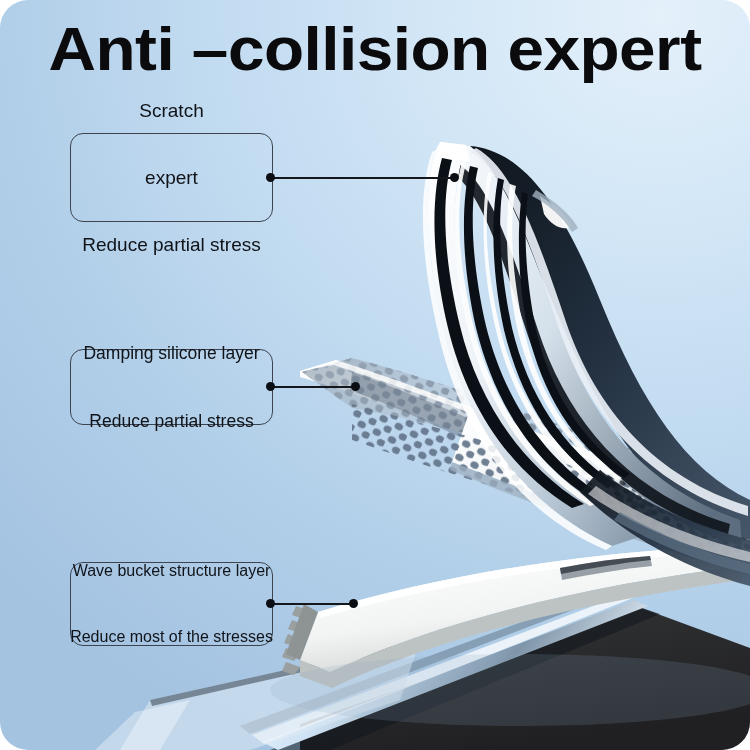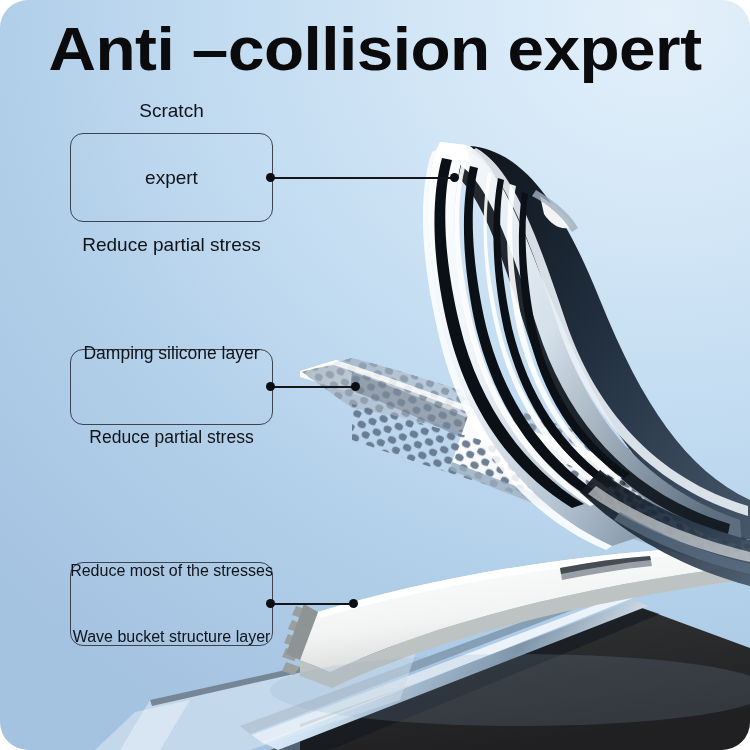--- a/index.html
+++ b/index.html
@@ -37,21 +37,21 @@
     align-items:center;justify-content:center;
     color:#101318;
     text-align:center;
     padding:4px 8px;
     gap:44px;
   }
   .callout .ln{display:block;white-space:nowrap;}
   #cal1{left:70px;top:133px;width:203px;height:89px;}
   #cal1 .ln{font-size:19px;line-height:23px;}
   #cal2{left:70px;top:349px;width:203px;height:76px;}
-  #cal2 .ln{font-size:17.5px;line-height:24px;margin-top:16px;}
+  #cal2 .ln{font-size:17.5px;line-height:24px;}
   #cal3{left:70px;top:562px;width:203px;height:84px;}
   #cal3 .ln{font-size:16px;line-height:22px;}
   
   .conn{position:absolute;height:2px;background:#13171c;}
   .dot{position:absolute;width:9px;height:9px;border-radius:50%;background:#0b0e12;}
   #conn1{left:272px;top:177px;width:183px;}
   #d1a{left:266px;top:173px;} #d1b{left:450px;top:173px;}
   #conn2{left:272px;top:386px;width:84px;}
   #d2a{left:266px;top:382px;} #d2b{left:351px;top:382px;}
   #conn3{left:272px;top:603px;width:82px;}
@@ -239,20 +239,20 @@
 
   <div class="callout" id="cal2">
     <span class="ln">Damping silicone layer</span>
     <span class="ln">Reduce partial stress</span>
   </div>
   <div class="conn" id="conn2"></div>
   <div class="dot" id="d2a"></div>
   <div class="dot" id="d2b"></div>
 
   <div class="callout" id="cal3">
+    <span class="ln">Wave bucket structure layer</span>
     <span class="ln">Reduce most of the stresses</span>
-    <span class="ln">Wave bucket structure layer</span>
   </div>
   <div class="conn" id="conn3"></div>
   <div class="dot" id="d3a"></div>
   <div class="dot" id="d3b"></div>
 
 </div>
 
 </body></html>

